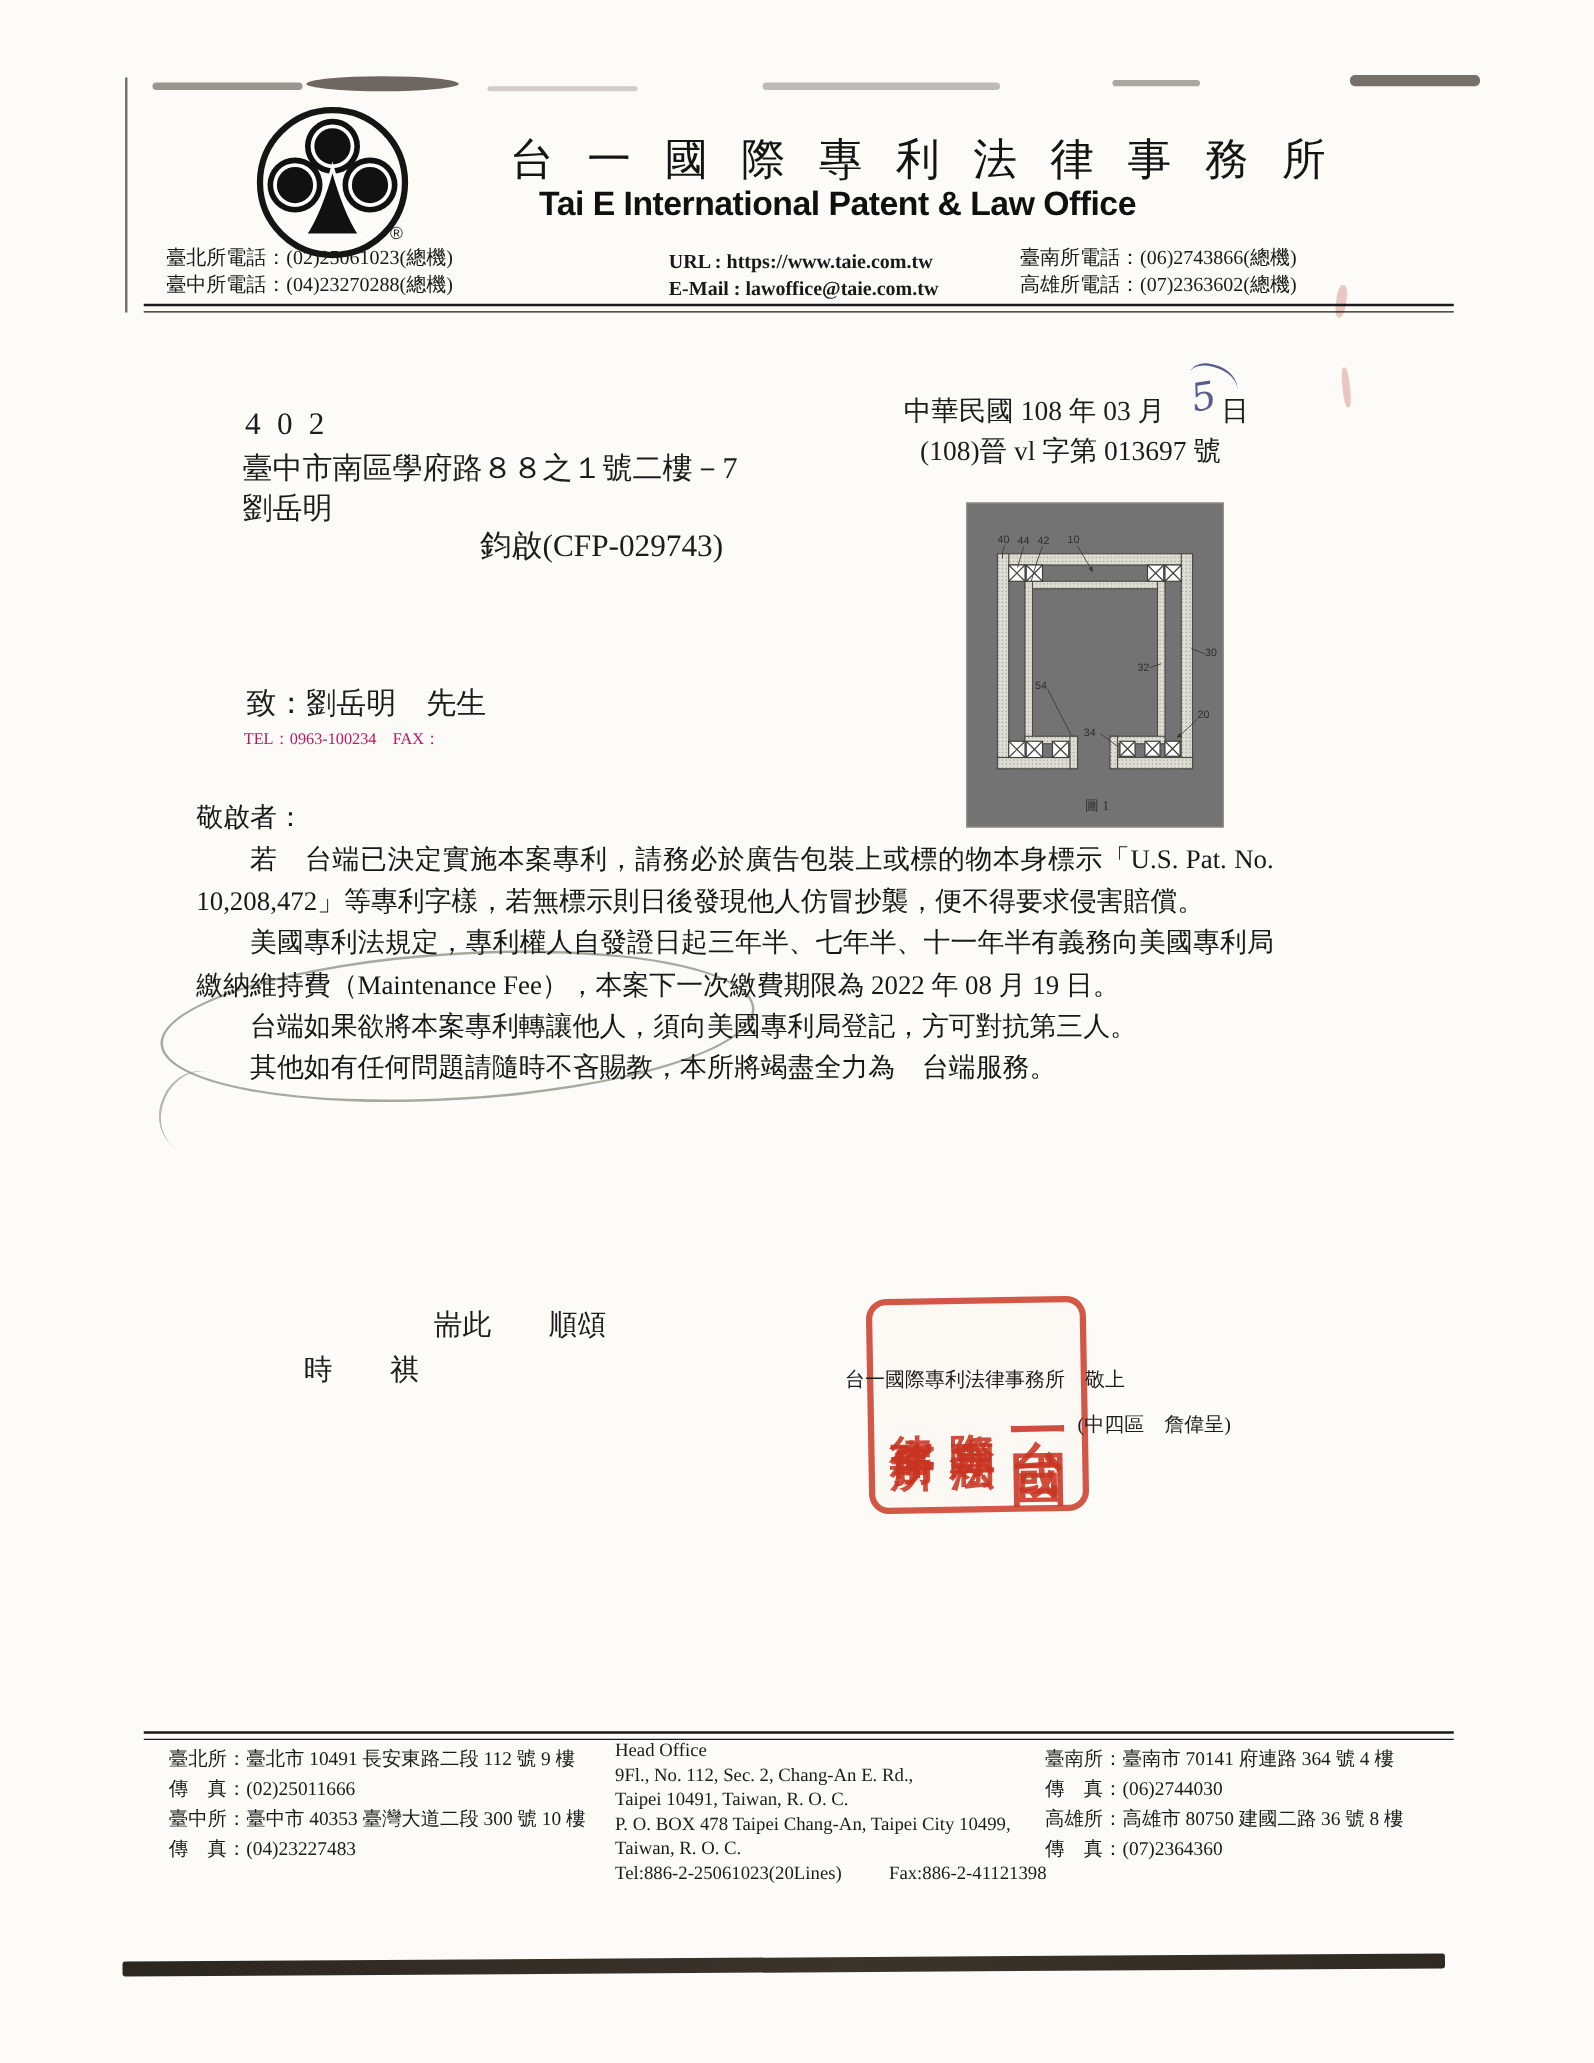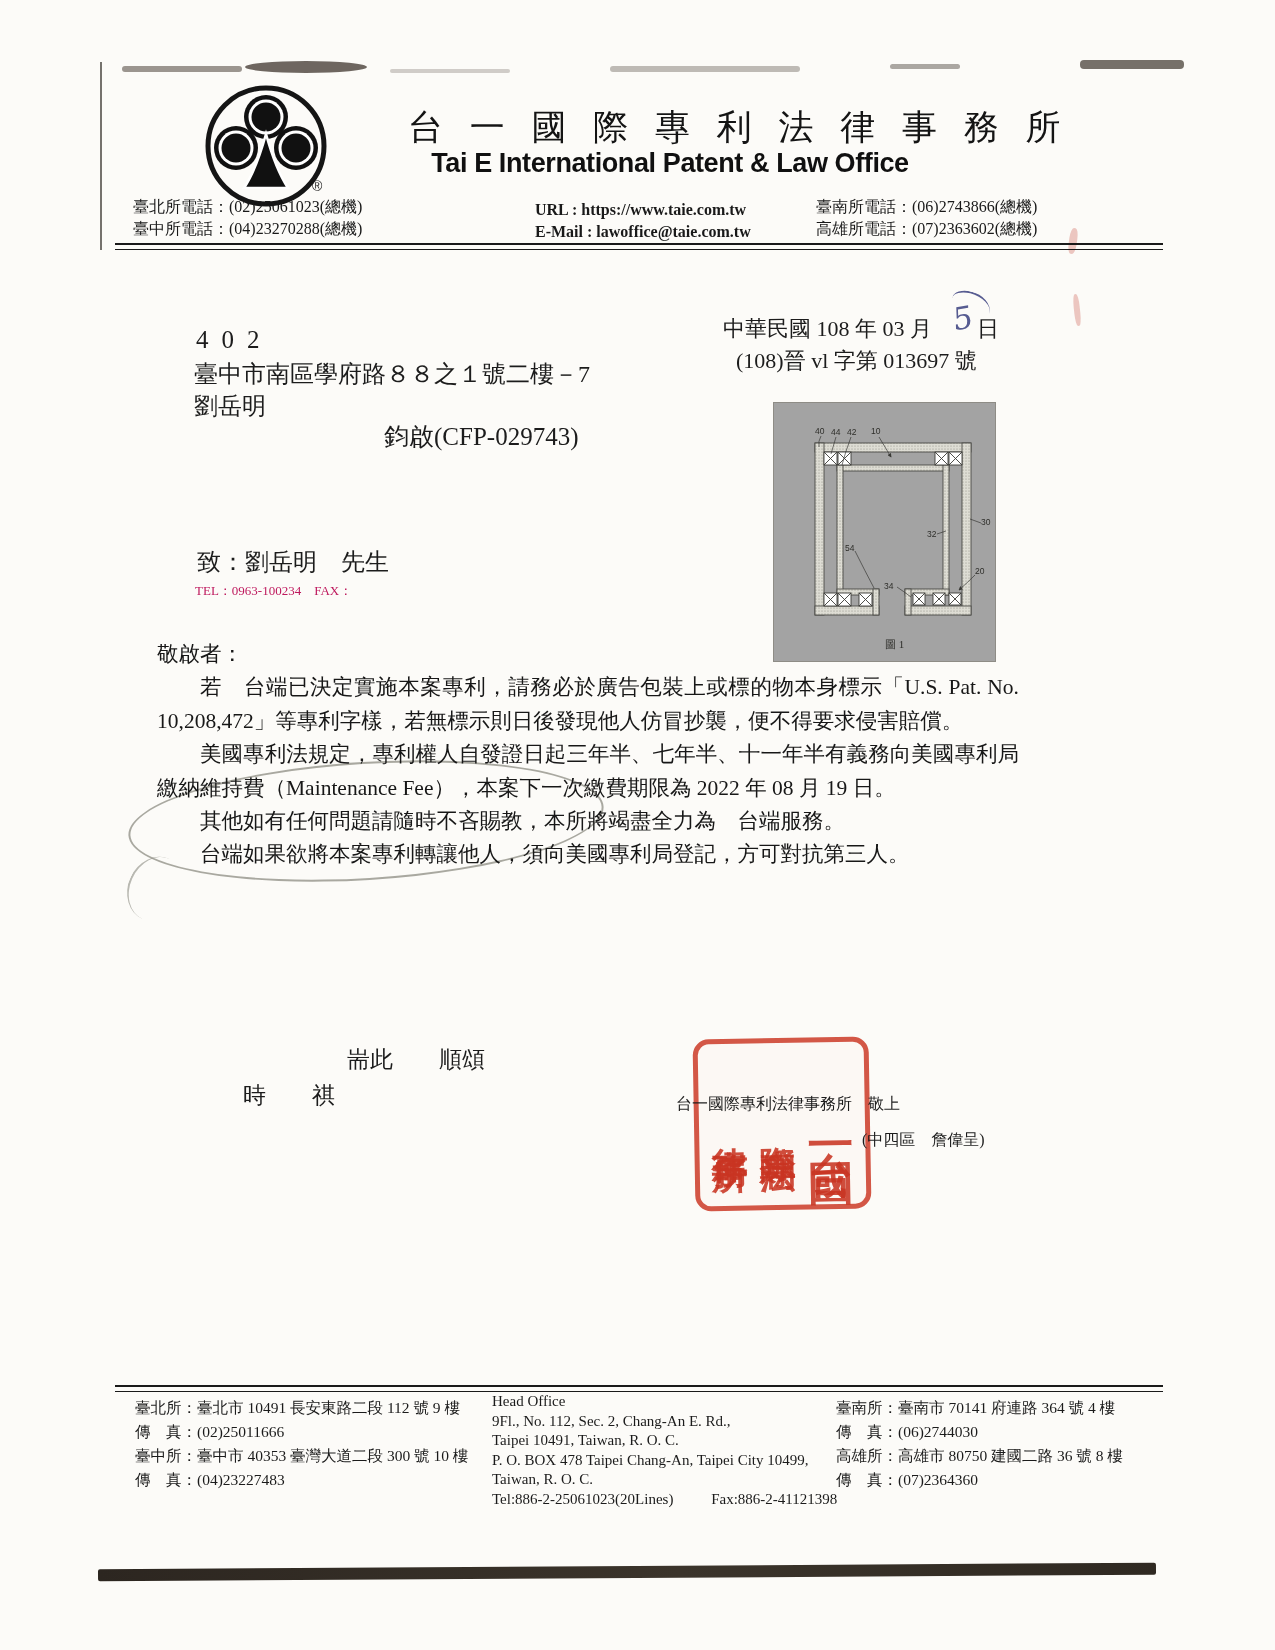--- a/index.html
+++ b/index.html
@@ -36,21 +36,21 @@
     transform:rotate(-9deg) skewX(-7deg); font-family:"DejaVu Serif",serif;}
   .hand-swoosh{position:absolute; left:952px; top:292px; width:40px; height:16px;
     border-top:2px solid #575c91; border-radius:70% 100% 0 0/100% 160% 0 0;
     transform:rotate(14deg);}
   .postal{position:absolute; left:196px; top:326px; font-size:25px; letter-spacing:13px;}
   .addr1{position:absolute; left:194px; top:358px; font-size:24px; white-space:nowrap;}
   .addr2{position:absolute; left:194px; top:390px; font-size:24px;}
   .salute{position:absolute; left:384px; top:420px; font-size:25px;}
   
   .fig-box{position:absolute; left:773px; top:402px; width:204px; height:258px;
-    background:#a3a3a3; border:1px solid #8e8c86;padding-left:17px;}
+    background:#737373; border:1px solid #8e8c86;}
   
   .attn-to{position:absolute; left:197px; top:546px; font-size:24px;}
   .attn-tel{position:absolute; left:195px; top:582px; font-size:13px; color:#be185d;}
   
   .body-text{position:absolute; left:157px; top:638px; width:862px;
     font-size:21.5px; line-height:33.4px; text-align:justify; color:#171717;}
   .body-text p{margin:0; text-indent:2em;}
   .body-text p.noindent{text-indent:0;}
   .pencil-ellipse{position:absolute; left:128px; top:762px; width:472px; height:114px;
     border:2px solid rgba(148,148,138,.8); border-radius:50%;
@@ -230,22 +230,22 @@
   <div class="attn-to">致：劉岳明　先生</div>
   <div class="attn-tel">TEL：0963-100234　FAX：</div>
 
   <div class="pencil-ellipse"></div>
   <div class="pencil-tail"></div>
 
   <div class="body-text">
     <p class="noindent">敬啟者：</p>
     <p>若　台端已決定實施本案專利，請務必於廣告包裝上或標的物本身標示「U.S. Pat. No. 10,208,472」等專利字樣，若無標示則日後發現他人仿冒抄襲，便不得要求侵害賠償。</p>
     <p>美國專利法規定，專利權人自發證日起三年半、七年半、十一年半有義務向美國專利局繳納維持費（Maintenance Fee），本案下一次繳費期限為 2022 年 08 月 19 日。</p>
+    <p>台端如果欲將本案專利轉讓他人，須向美國專利局登記，方可對抗第三人。</p>
     <p>其他如有任何問題請隨時不吝賜教，本所將竭盡全力為　台端服務。</p>
-    <p>台端如果欲將本案專利轉讓他人，須向美國專利局登記，方可對抗第三人。</p>
   </div>
 
   <div class="close1">耑此　　順頌</div>
   <div class="close2">時　　祺</div>
 
   <div class="stamp">
     <div class="col first">台一國</div>
     <div class="col">際專利法</div>
     <div class="col">律事務所</div>
   </div>

